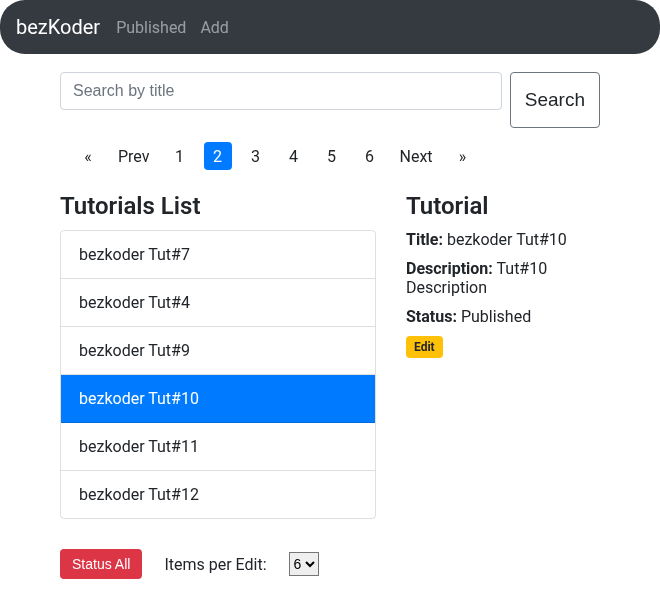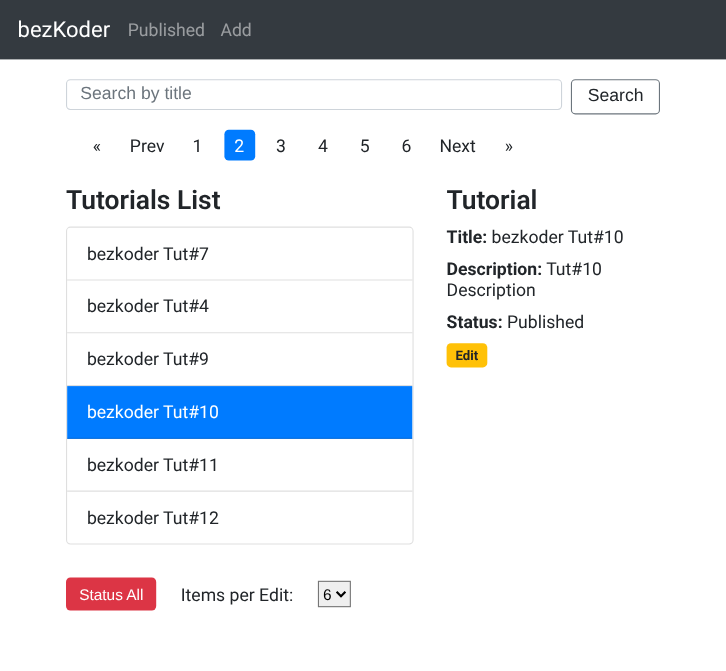--- a/index.html
+++ b/index.html
@@ -1,24 +1,24 @@
 <!DOCTYPE html>
 <html><head>
 <meta charset="utf-8">
 <style>
   * { box-sizing: border-box; margin: 0; padding: 0; }
   body { font-family: -apple-system, "Segoe UI", Roboto, "Helvetica Neue", Arial, sans-serif; font-size: 16px; color: #212529; background: #fff; width: 660px; }
-  .navbar { background: #343a40; height: 54px; display: flex; align-items: center; padding: 0 16px; }
+  .navbar { background: #343a40; height: 54px; display: flex; align-items: center; padding: 0 16px; border-radius: 25px; }
   .brand { color: #fff; font-size: 20px; font-weight: 400; margin-right: 16px; }
   .nav-link { color: rgba(255,255,255,0.5); margin-right: 14px; font-size: 16px; text-decoration: none; cursor: pointer; }
   .container { padding: 18px 60px 30px 60px; }
   .search-row { display: flex; gap: 8px; margin-bottom: 14px; }
-  .search-input { flex: 1; height: 28px; border: 1px solid #ced4da; border-radius: 4px; padding: 0 12px; font-size: 16px; color: #495057; }
+  .search-input { flex: 1; height: 38px; border: 1px solid #ced4da; border-radius: 4px; padding: 0 12px; font-size: 16px; color: #495057; }
   .search-input::placeholder { color: #6c757d; }
-  .search-btn { height: 32px; padding: 0 14px; border: 1px solid #6c757d; background: #fff; color: #212529; border-radius: 4px; font-size: 16px; cursor: pointer; }
+  .search-btn { height: 56px; padding: 0 14px; border: 1px solid #6c757d; background: #fff; color: #212529; border-radius: 4px; font-size: 19px; cursor: pointer; }
   .pagination { display: flex; align-items: center; gap: 10px; margin-left: 14px; margin-bottom: 22px; }
   .page-item { min-width: 28px; height: 28px; display: inline-flex; align-items: center; justify-content: center; color: #212529; font-size: 16px; cursor: pointer; border-radius: 4px; padding: 0 4px; }
   .page-item.active { background: #007bff; color: #fff; }
   .page-item.text { padding: 0 6px; }
   .content-row { display: flex; gap: 30px; }
   .left-col { width: 316px; }
   .right-col { flex: 1; }
   .list-heading { font-size: 24px; font-weight: 600; margin-bottom: 10px; }
   .list-group { border: 1px solid rgba(0,0,0,.125); border-radius: 4px; overflow: hidden; }
   .list-item { padding: 14px 18px; border-bottom: 1px solid rgba(0,0,0,.125); cursor: pointer; font-size: 16px; }

